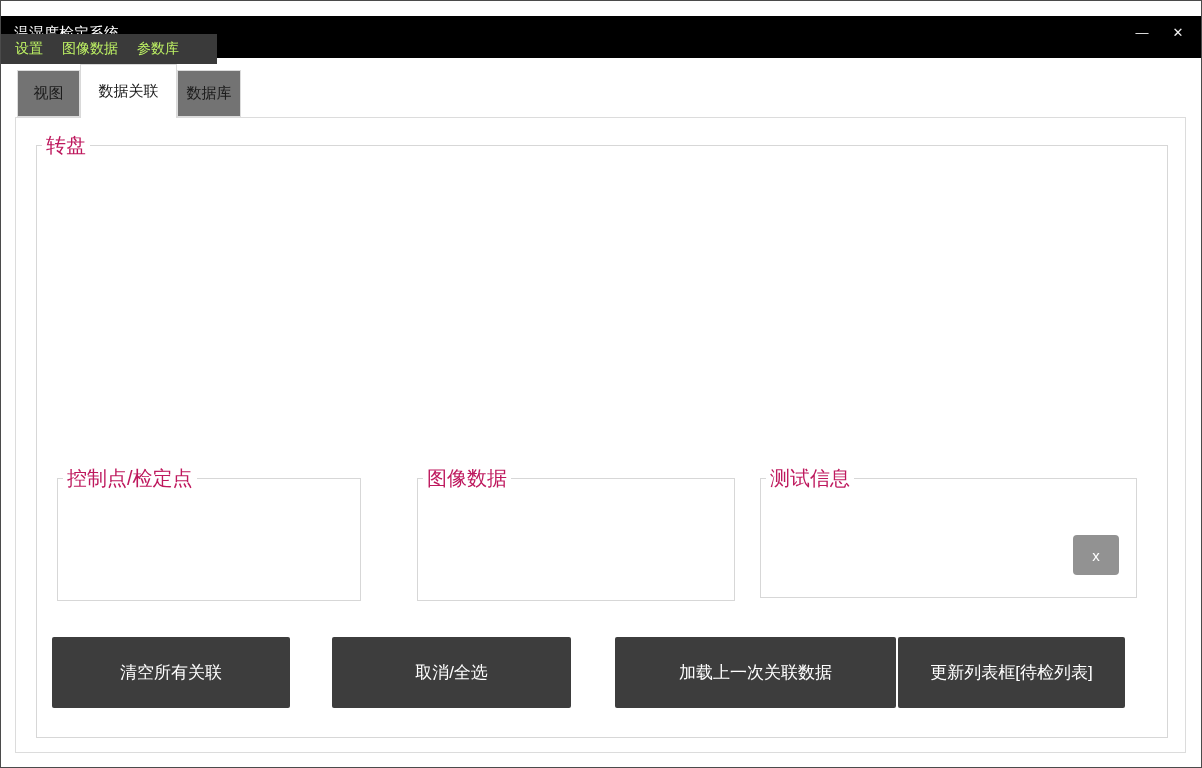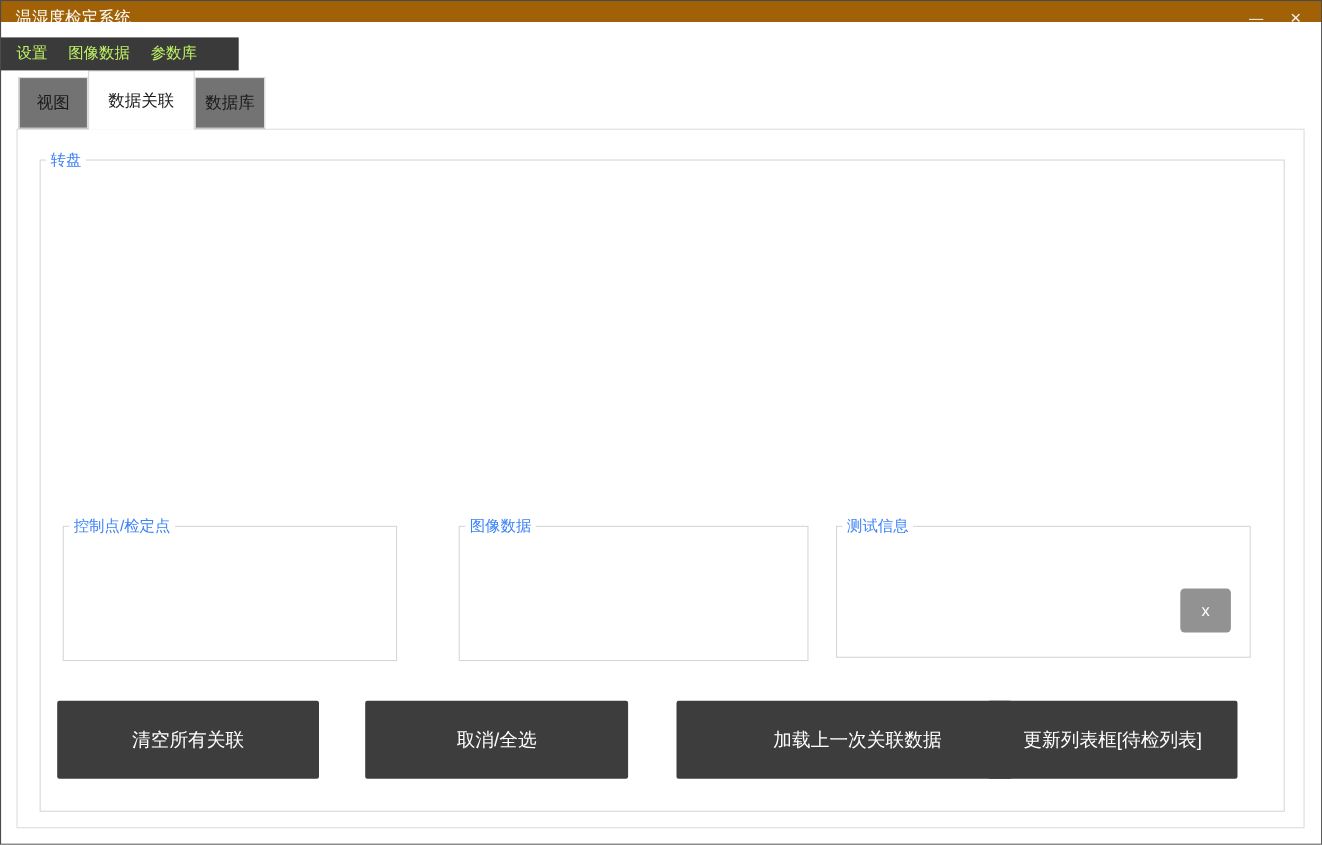--- a/index.html
+++ b/index.html
@@ -1,37 +1,37 @@
 <!DOCTYPE html>
 <html><head>
 <meta charset="utf-8">
 <style>
   html,body{margin:0;padding:0;}
   body{font-family:"Liberation Sans","DejaVu Sans",sans-serif;background:#888;}
   #app{position:relative;width:1202px;height:768px;background:#ffffff;overflow:hidden;}
   .abs{position:absolute;}
   
   #win-border{position:absolute;inset:0;border:1px solid #4b4b4b;pointer-events:none;z-index:50;}
-  #titlebar{left:0;top:0;width:1202px;height:20px;background:#a16207;z-index:5;}
+  #titlebar{left:0;top:16px;width:1202px;height:42px;background:#000000;z-index:5;}
   #title-text{left:14px;top:0;height:34px;line-height:34px;color:#ffffff;font-size:15px;}
   .win-btn{top:0;width:40px;height:34px;color:#f2f2f2;text-align:center;line-height:34px;font-size:13px;cursor:default;}
   #btn-min{right:40px;}
   #btn-close{right:4px;}
   
   #menubar{left:0;top:34px;width:217px;height:30px;background:#3a3a3a;display:flex;align-items:center;padding-left:15px;box-sizing:border-box;z-index:5;}
   .menu-item{color:#bef264;font-size:14px;margin-right:19px;white-space:nowrap;}
   
   .tab{box-sizing:border-box;text-align:center;font-size:15px;color:#1a1a1a;z-index:3;display:flex;align-items:center;justify-content:center;}
   .tab.inactive{background:#737373;border:1px solid #dcdcdc;}
   .tab.active{background:#ffffff;border:1px solid #d9d9d9;border-bottom:none;z-index:4;}
   
   #tabpage{left:15px;top:117px;width:1171px;height:636px;background:#ffffff;border:1px solid #dcdcdc;box-sizing:border-box;z-index:1;}
   
   .groupbox{border:1px solid #d7d7d7;box-sizing:border-box;background:#ffffff;z-index:2;}
-  .group-label{position:absolute;background:#ffffff;padding:0 4px;font-size:14px;color:#3b82f6;white-space:nowrap;z-index:3;line-height:18px;}
+  .group-label{position:absolute;background:#ffffff;padding:0 4px;font-size:20px;color:#be185d;white-space:nowrap;z-index:3;line-height:18px;}
   
   .checkbox{box-sizing:border-box;border:1px solid #383838;background:#ffffff;position:absolute;}
   .checkbox.checked::after{content:"✓";position:absolute;left:1px;top:-2px;font-size:13px;font-weight:bold;color:#222222;}
   
   .combo1{box-sizing:border-box;background:#d2d2d2;border:1px solid #a9a9a9;position:absolute;}
   .combo1 .txt{position:absolute;left:10px;top:0;bottom:0;display:flex;align-items:center;color:#f8f8f8;font-size:16px;}
   .combo1 .sep{position:absolute;right:27px;top:4px;bottom:4px;width:1px;background:#e4e4e4;}
   .combo1 .tri{position:absolute;right:9px;top:50%;margin-top:-2px;width:0;height:0;border-left:4px solid transparent;border-right:4px solid transparent;border-top:5px solid #8f8f8f;}
   
   .combo2{box-sizing:border-box;background:#d2d2d2;border:1px solid #979797;position:absolute;}
@@ -283,18 +283,18 @@
   <div class="lbl" style="left:812px;top:546px;">测试人</div>
   <div class="combo-white abs" style="left:898px;top:542px;width:160px;height:28px;">
     <span style="position:absolute;left:8px;top:0;bottom:0;display:flex;align-items:center;font-size:14px;color:#111;"></span>
     <span class="chev thin"></span>
   </div>
   <div id="x-btn" class="abs">x</div>
 
   <div id="actions">
       <div class="action-btn" style="left: 52px; width: 238px;">清空所有关联</div>
       <div class="action-btn" style="left: 332px; width: 239px;">取消/全选</div>
-      <div class="action-btn" style="left: 615px; width: 281px; padding-left: 24px;">加载上一次关联数据</div>
+      <div class="action-btn" style="left: 615px; width: 281px;">加载上一次关联数据</div>
       <div class="action-btn" style="left: 898px; width: 227px;">更新列表框[待检列表]</div>
     </div>
 
   <div id="win-border"></div>
 </div>
 
 </body></html>

